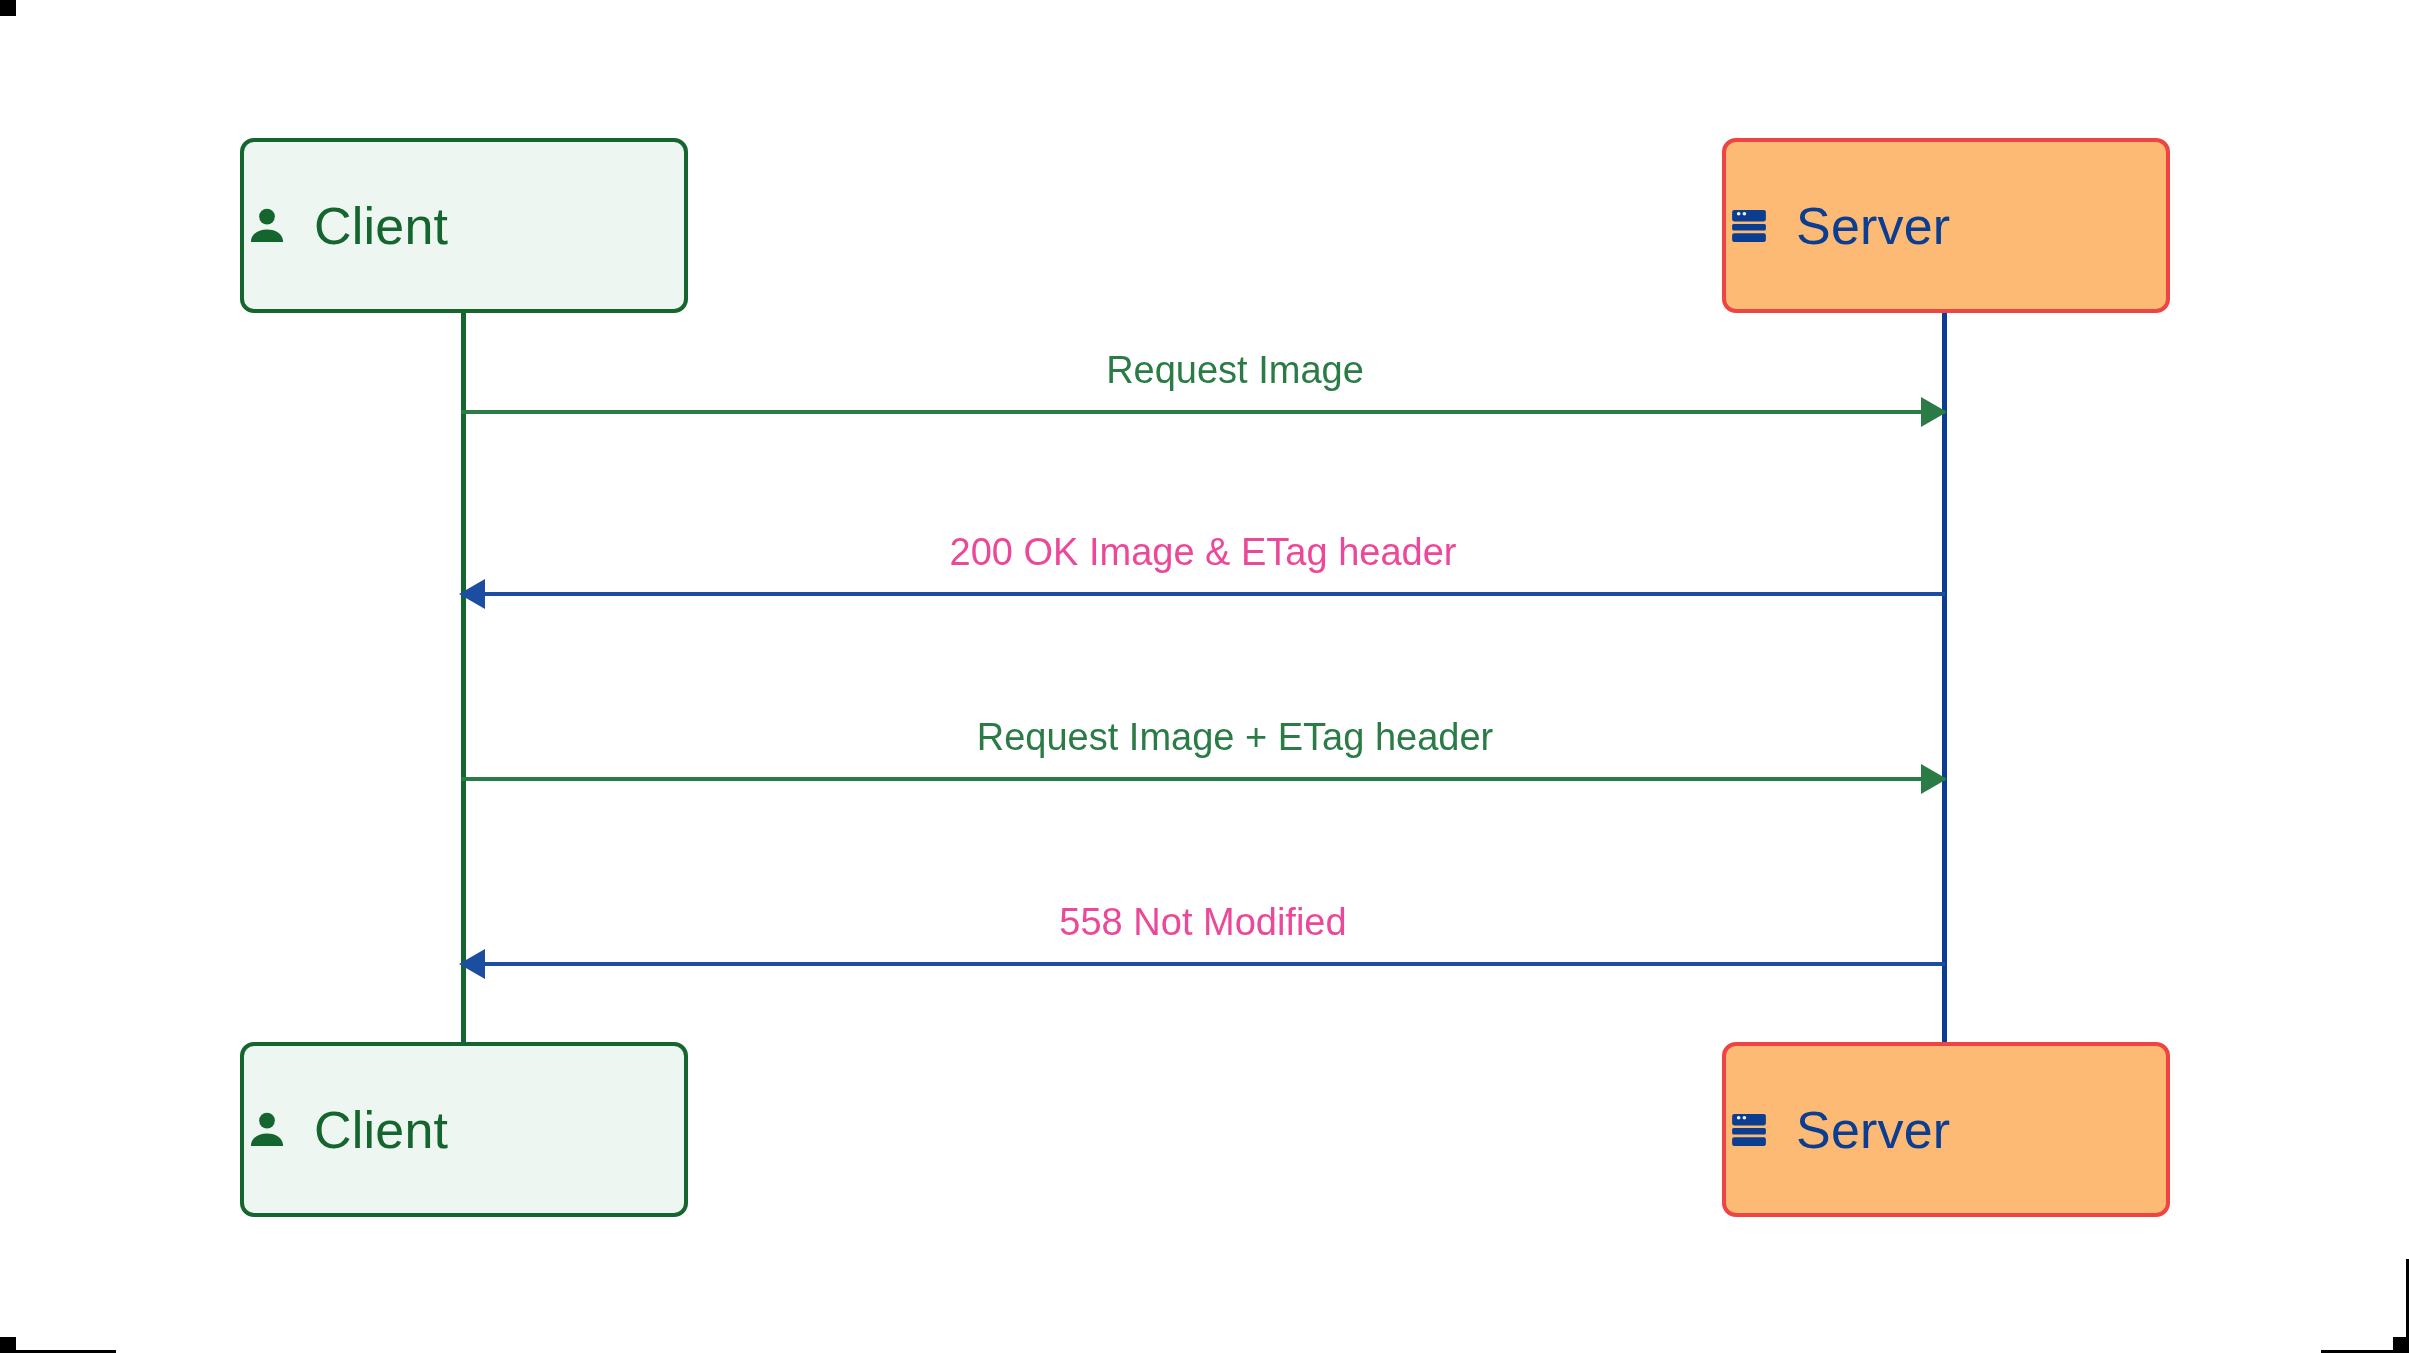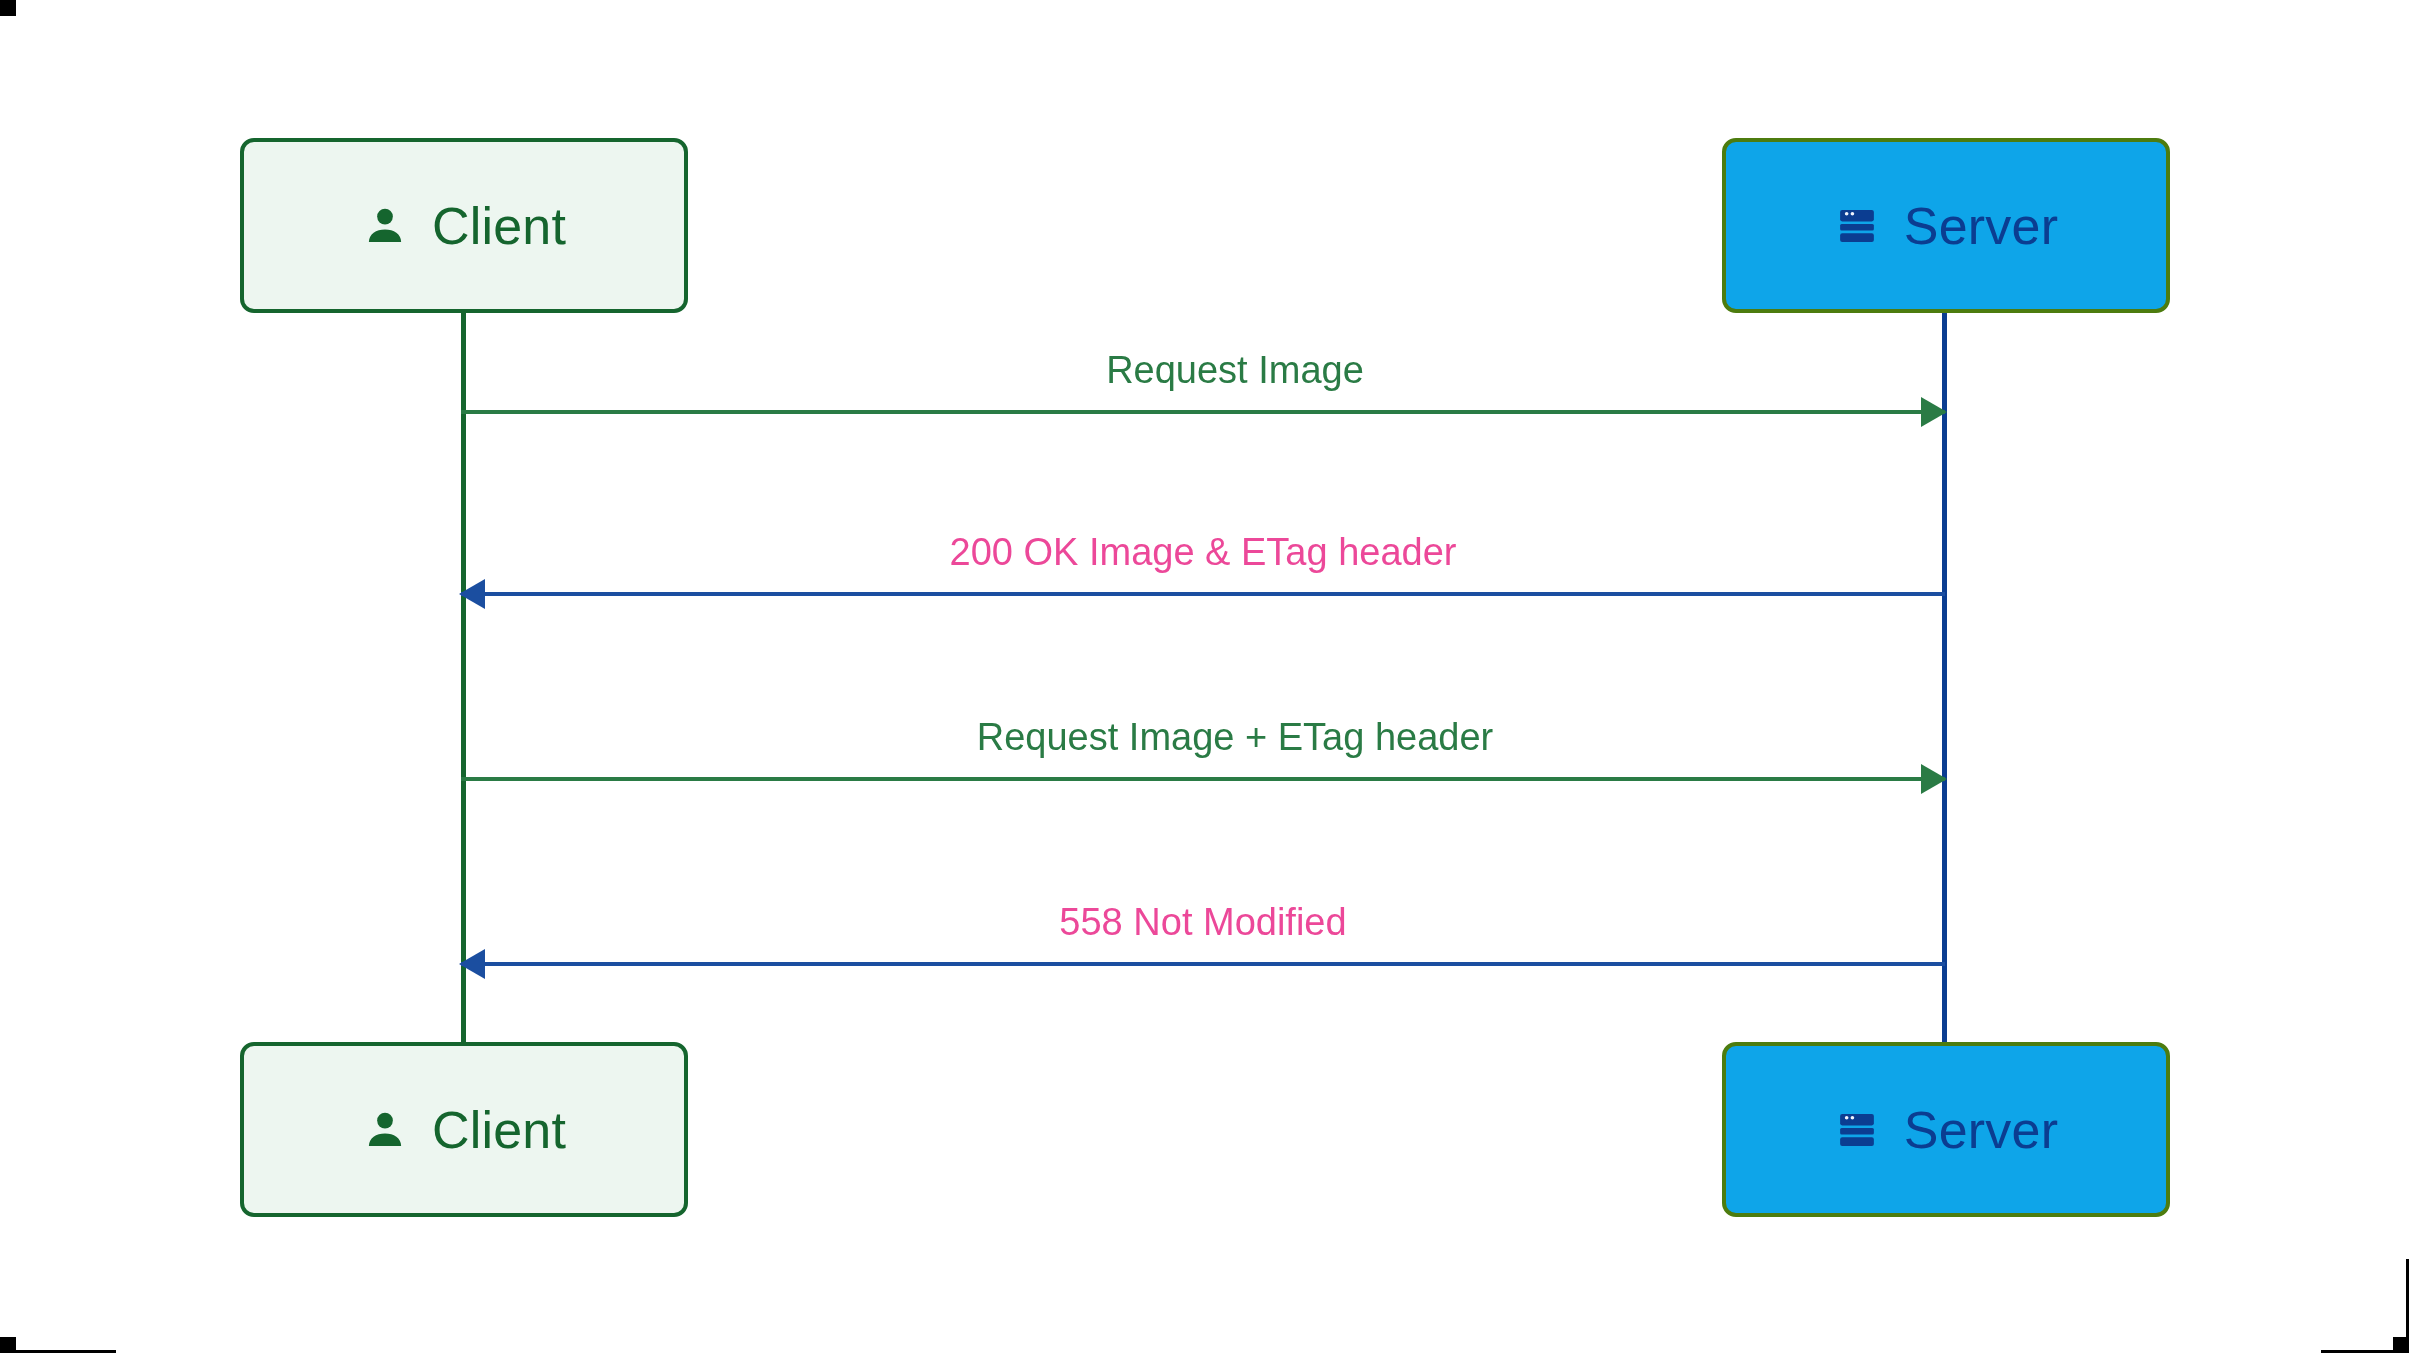--- a/index.html
+++ b/index.html
@@ -36,33 +36,32 @@
   }
   .edge-line.bl-h { left: 16px; bottom: 0; width: 100px; height: 3px; }
   .edge-line.br-h { right: 16px; bottom: 0; width: 72px; height: 3px; }
   .edge-line.br-v { right: 0; bottom: 16px; width: 3px; height: 78px; }
 
   
   .actor-box {
     position: absolute;
     display: flex;
     align-items: center;
-    justify-content: center;
     gap: 24px;
     border-radius: 14px;
     box-sizing: border-box;
     z-index: 5;
   }
   .actor-box.client {
     background: #edf6f0;
     border: 4px solid #15652e;
   }
   .actor-box.server {
-    background: #0ea5e9;
-    border: 4px solid #4d7c0f;
+    background: #fdba74;
+    border: 4px solid #ef4444;
   }
   .actor-label {
     font-size: 52px;
     font-weight: 400;
     letter-spacing: 0.2px;
     white-space: nowrap;
   }
   .actor-box.client .actor-label { color: #15652e; }
   .actor-box.server .actor-label { color: #0b3d91; }
 

